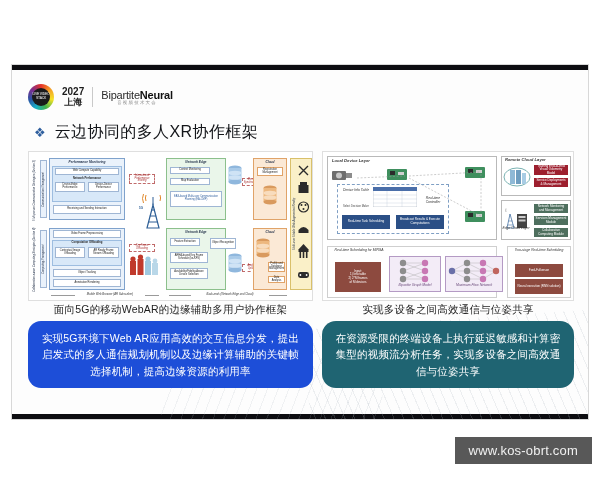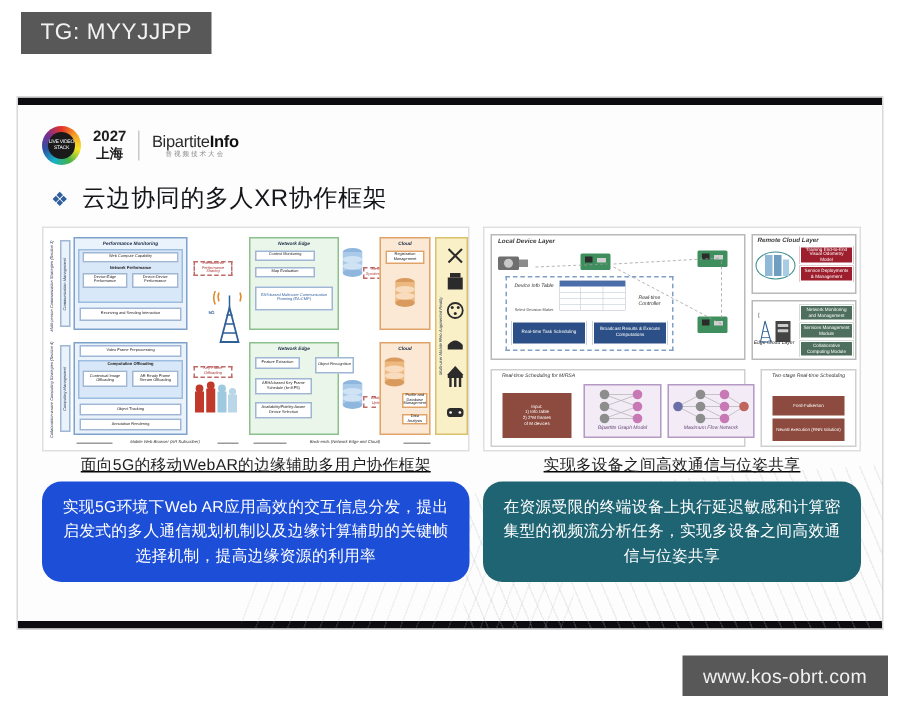--- a/index.html
+++ b/index.html
@@ -99,35 +99,35 @@
   .title-text { font-size: 16px; color: #14161a; letter-spacing: .4px; }
 
   
   .figures { position: absolute; left: 16px; top: 86px; width: 546px; height: 150px;
              display: flex; gap: 9px; }
   .fig { position: relative; background: #ffffff; border: 1px solid #dfdfdf; overflow: hidden; }
   .fig-left  { width: 285px; height: 150px; }
   .fig-right { width: 252px; height: 150px; }
 
   .cap-row { position: absolute; left: 16px; top: 238px; width: 546px;
-             display: flex; gap: 9px; text-decoration: underline; }
+             display: flex; gap: 9px; }
   .cap { font-size: 10.5px; color: #1d1d1d; text-align: center; letter-spacing: .2px; }
   .cap-left  { width: 285px; }
   .cap-right { width: 252px; }
 
   
   .teal-row { position: absolute; left: 16px; top: 256px; width: 546px;
               display: flex; gap: 9px; }
   .teal {
     border-radius: 13px; color: #ffffff;
     font-size: 10.5px; line-height: 1.55; text-align: center;
     padding: 9px 11px; letter-spacing: .2px;
   }
   .teal-left  { width: 285px; min-height: 62px; }
-  .teal-right { width: 252px; min-height: 62px; }
+  .teal-right { width: 252px; min-height: 62px; border-radius: 14px; }
 
   
   .lf { position: absolute; inset: 0; font-size: 2.6px; color: #1b1b1b; }
   .lf .vlabel {
     position: absolute; writing-mode: vertical-rl; transform: rotate(180deg);
     font-style: italic; font-size: 2.7px; color: #24324a; text-align: center;
     display: flex; align-items: center; justify-content: center;
   }
   .lf .box { position: absolute; border: .6px solid #9fb6d4; background: #fff;
              display: flex; align-items: center; justify-content: center;
@@ -170,41 +170,38 @@
   .rf .lilac { position: absolute; border: .7px solid #b49ac4; background: #f3ecf7; }
   .rf .cap-i { position: absolute; font-style: italic; font-size: 3.4px; color: #333;
                text-align: center; line-height: 1.2; }
   .rf .dash { position: absolute; border: .7px dashed #7f9fc4; }
 </style>
 </head>
 <body>
 
 <div id="root">
 
-  <div class="tg-badge">
-    <span>TG: MYYJJPP</span>
-  </div>
 
   <div class="slide">
     <div class="slide-topbar"></div>
     <div class="slide-botbar"></div>
     <div class="slide-bg-fan"></div>
     <div class="slide-bg-fan2"></div>
 
     <div class="logo-row">
       <div class="logo-mark">
         <div class="logo-mark-inner">LIVE VIDEO STACK</div>
       </div>
       <div class="logo-year">
         <span>2027</span>
         <span class="y2">上海</span>
       </div>
       <div class="logo-div"></div>
       <div class="logo-lvs">
-        <div class="logo-lvs-main"><span>Bipartite</span><b>Info</b></div>
+        <div class="logo-lvs-main"><span>Bipartite</span><b>Neural</b></div>
         <div class="logo-lvs-sub">音视频技术大会</div>
       </div>
     </div>
 
     <div class="slide-title">
       <span class="title-bullet">❖</span>
       <span class="title-text">云边协同的多人XR协作框架</span>
     </div>
 
     <div class="figures">

